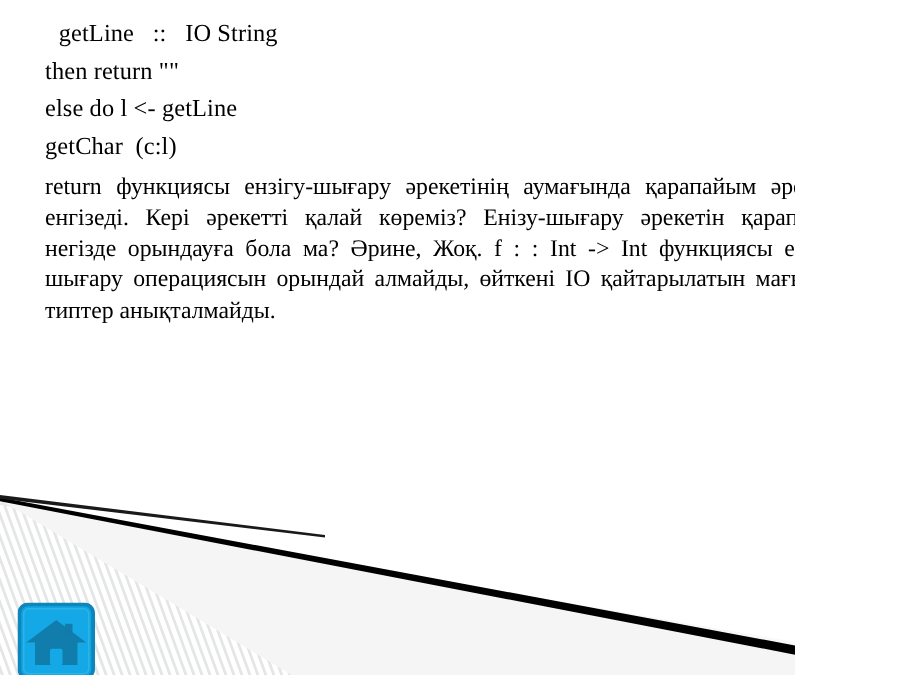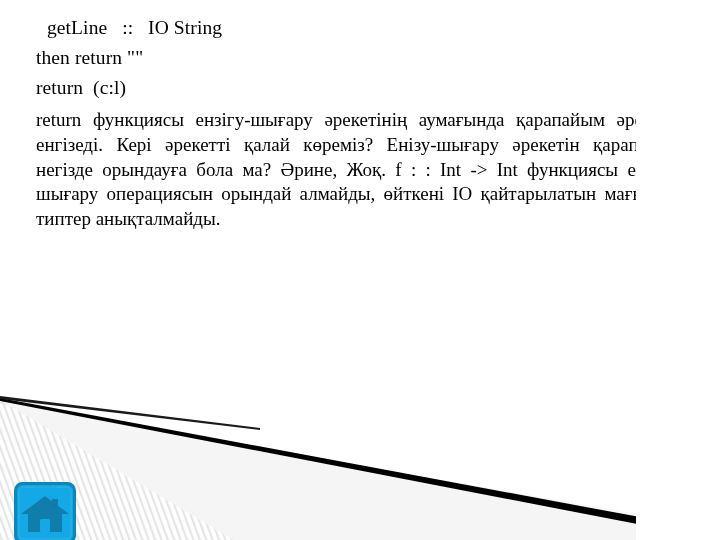--- a/index.html
+++ b/index.html
@@ -111,21 +111,22 @@
 
       <polygon points="0,18 720,152 720,160 0,21" fill="#000000"></polygon>
 
       <polygon points="0,16 260,48 260,50 0,19" fill="#1a1a1a"></polygon>
     </svg>
   </div>
 
   <div class="content">
     <div class="code-line first"> getLine   ::   IO String</div>
     <div class="code-line">then return ""</div>
-    <div class="code-line">return  (c:l)</div>
+    <div class="code-line">else do l &lt;- getLine</div>
+    <div class="code-line">getChar  (c:l)</div>
     <p class="para">return функциясы ензігу-шығару әрекетінің аумағында қарапайым әрекетті енгізеді. Кері әрекетті қалай көреміз? Енізу-шығару әрекетін қарапайым негізде орындауға бола ма? Әрине, Жоқ. f : : Int -&gt; Int функциясы енгізу-шығару операциясын орындай алмайды, өйткені IO қайтарылатын мағынада типтер анықталмайды.</p>
   </div>
 
   <div class="home-button">
     <svg width="62" height="58" viewBox="0 0 62 58" xmlns="http://www.w3.org/2000/svg">
       <rect x="1.5" y="1.5" width="59" height="59" rx="7" ry="7" fill="#12a5e0" stroke="#0d86bc" stroke-width="3"></rect>
       <rect x="5" y="5" width="52" height="52" rx="4" ry="4" fill="#14a9e6" stroke="#2bb4e8" stroke-width="1.2"></rect>
 
       <polygon points="31,14 55,32 48,32 48,50 14,50 14,32 7,32" fill="#1179a8" opacity="0.92"></polygon>
 

